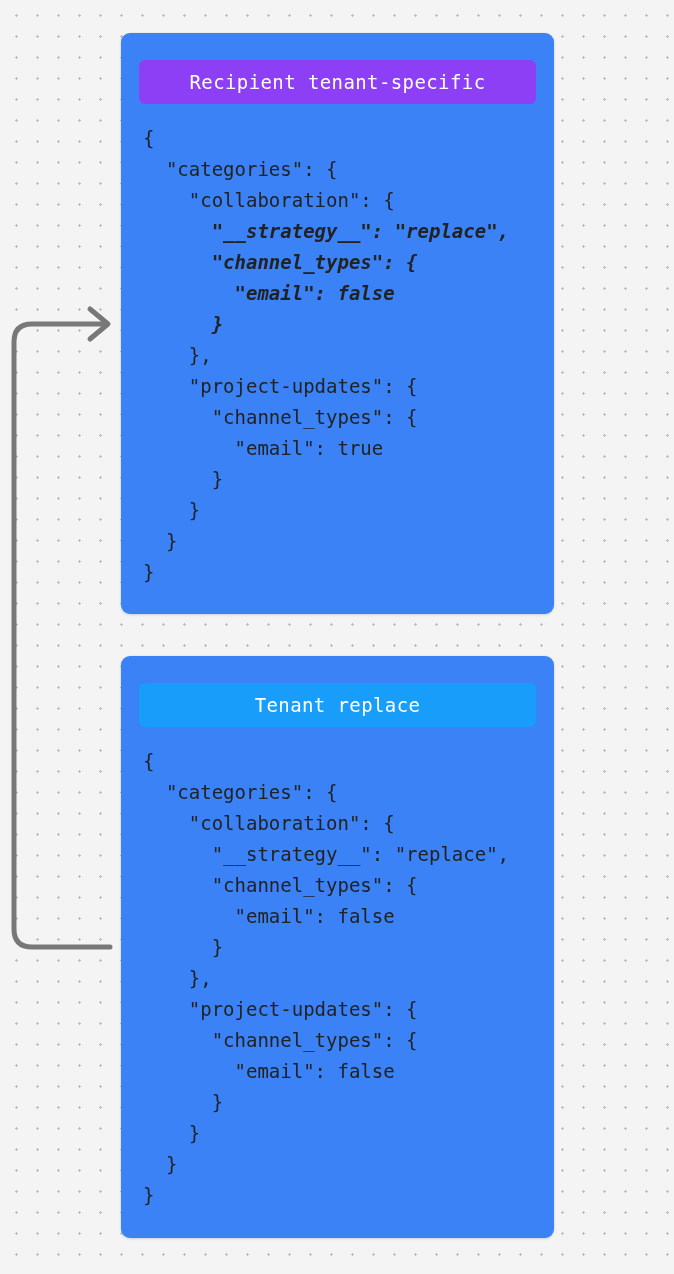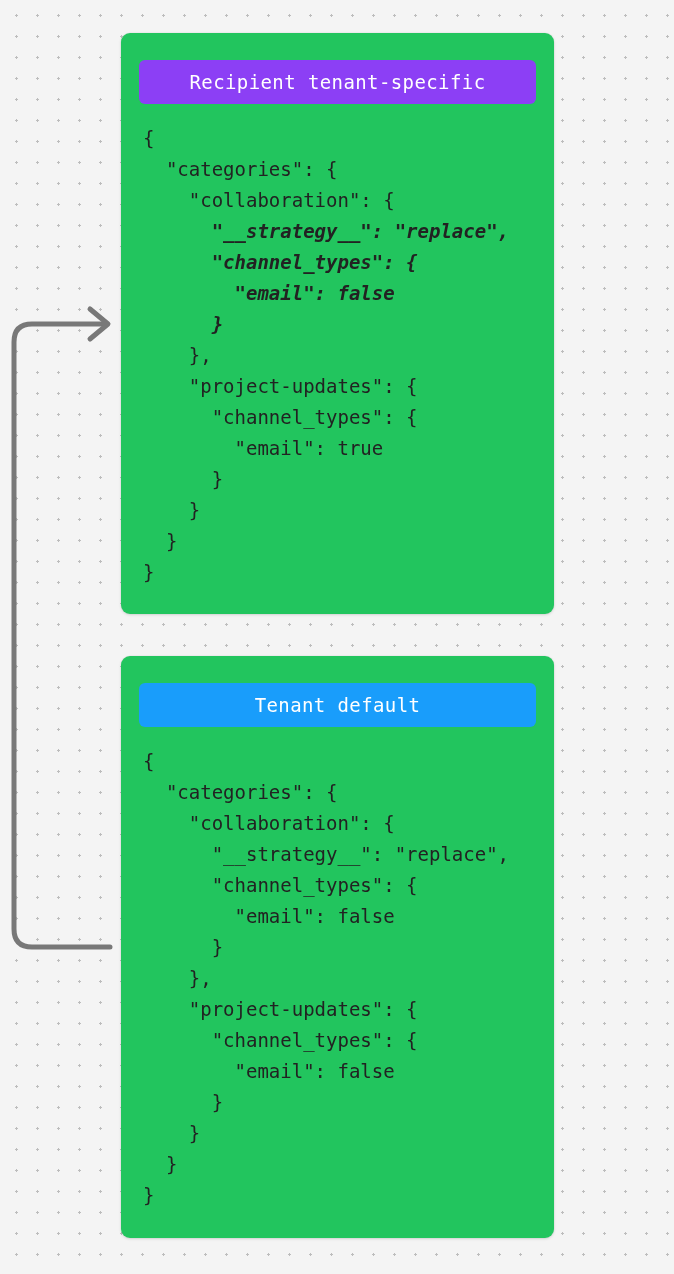--- a/index.html
+++ b/index.html
@@ -37,21 +37,21 @@
     width: 130px;
     height: 700px;
     pointer-events: none;
   }
 
   
   .card {
     position: absolute;
     left: 121px;
     width: 433px;
-    background: #22c55e;
+    background: #3b82f6;
     border-radius: 9px;
     box-shadow: 0 1px 3px rgba(0,0,0,0.13), 0 0 0 0.5px rgba(0,0,0,0.04);
     box-sizing: border-box;
     padding: 27px 18px 22px 18px;
   }
   #card-recipient { top: 33px; height: 581px; }
   #card-tenant    { top: 656px; height: 582px; }
 
   .card-header {
     height: 44px;
@@ -92,15 +92,15 @@
   <path d="M110 667 L32 667 Q14 667 14 649 L14 62 Q14 44 32 44 L103 44" stroke="#787878" stroke-width="5" stroke-linecap="round" stroke-linejoin="round" fill="none"></path>
   <path d="M90 29 L108 44 L90 59" stroke="#787878" stroke-width="5" stroke-linecap="round" stroke-linejoin="round" fill="none"></path>
 </svg>
 
 <div class="card" id="card-recipient">
   <div class="card-header header-purple" style="background: rgb(140, 63, 245);">Recipient tenant-specific</div>
   <div class="code-block" id="code-recipient"><div class="code-line">{</div><div class="code-line">  "categories": {</div><div class="code-line">    "collaboration": {</div><div class="code-line hl">      "__strategy__": "replace",</div><div class="code-line hl">      "channel_types": {</div><div class="code-line hl">        "email": false</div><div class="code-line hl">      }</div><div class="code-line">    },</div><div class="code-line">    "project-updates": {</div><div class="code-line">      "channel_types": {</div><div class="code-line">        "email": true</div><div class="code-line">      }</div><div class="code-line">    }</div><div class="code-line">  }</div><div class="code-line">}</div></div>
 </div>
 
 <div class="card" id="card-tenant">
-  <div class="card-header header-blue" style="background: rgb(25, 157, 251);">Tenant default</div>
+  <div class="card-header header-blue" style="background: rgb(25, 157, 251);">Tenant replace</div>
   <div class="code-block" id="code-tenant"><div class="code-line">{</div><div class="code-line">  "categories": {</div><div class="code-line">    "collaboration": {</div><div class="code-line">      "__strategy__": "replace",</div><div class="code-line">      "channel_types": {</div><div class="code-line">        "email": false</div><div class="code-line">      }</div><div class="code-line">    },</div><div class="code-line">    "project-updates": {</div><div class="code-line">      "channel_types": {</div><div class="code-line">        "email": false</div><div class="code-line">      }</div><div class="code-line">    }</div><div class="code-line">  }</div><div class="code-line">}</div></div>
 </div>
 
 </body></html>

